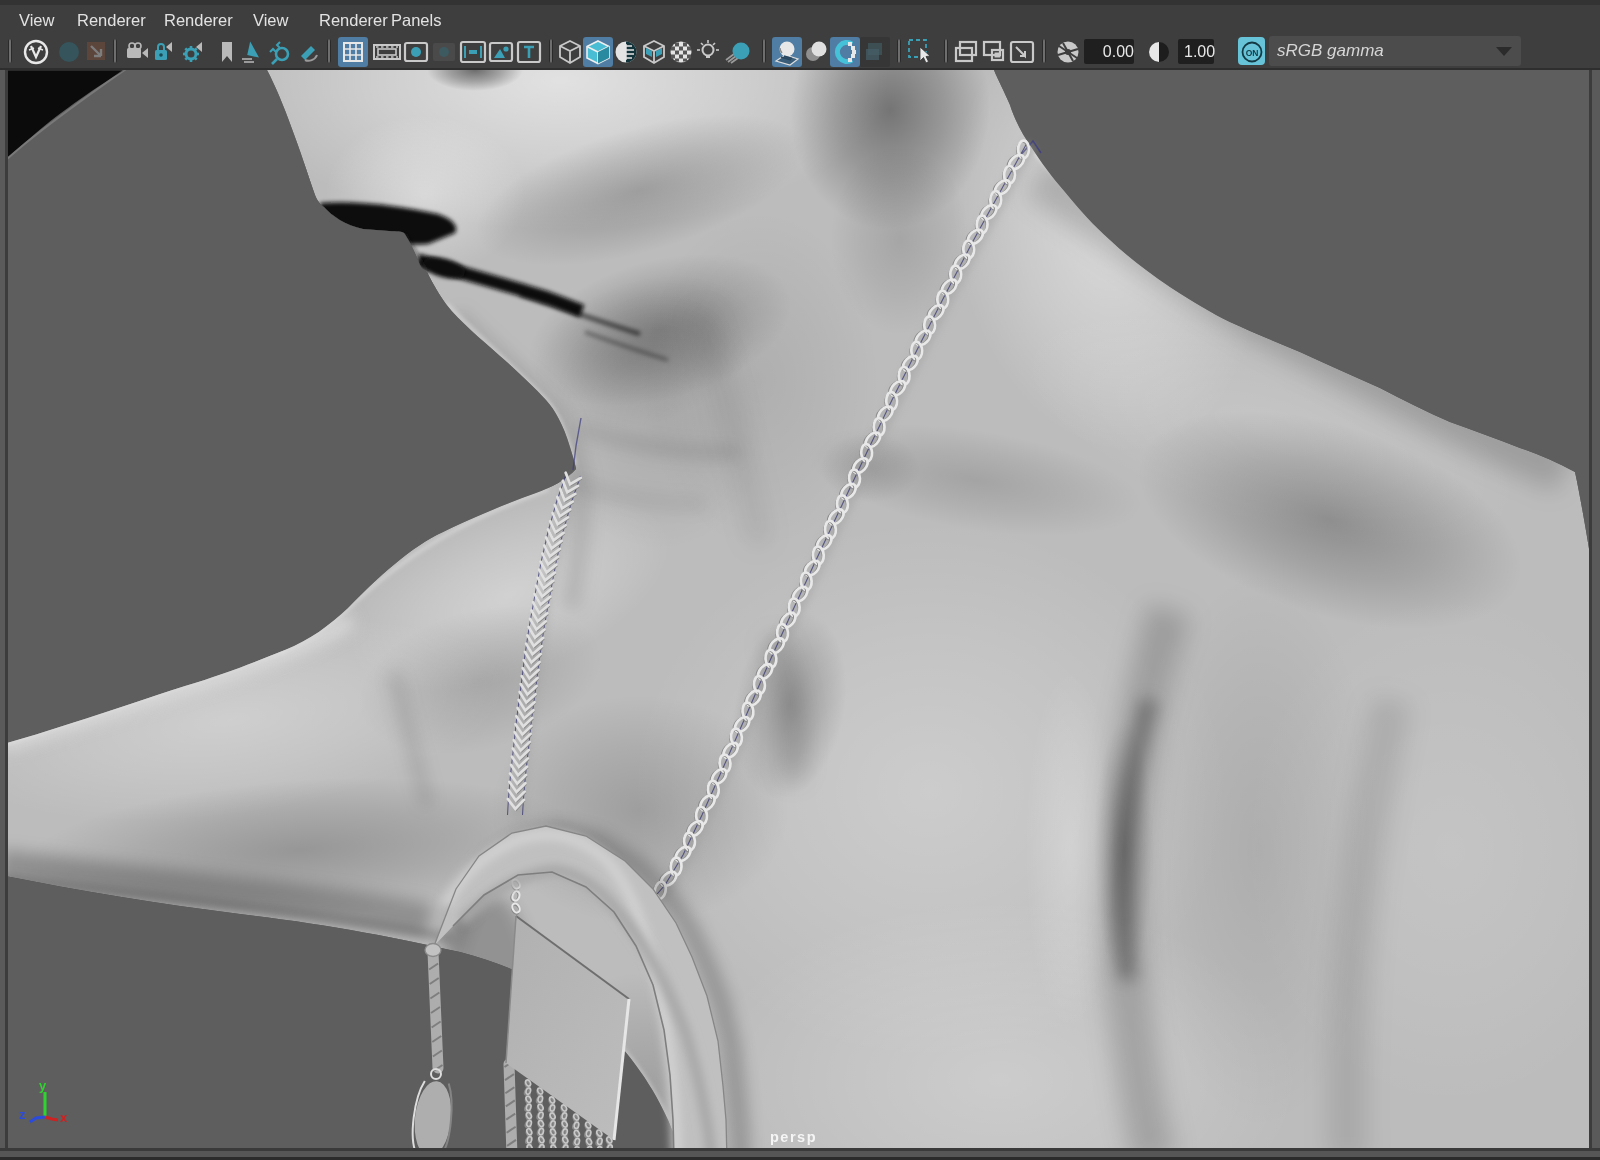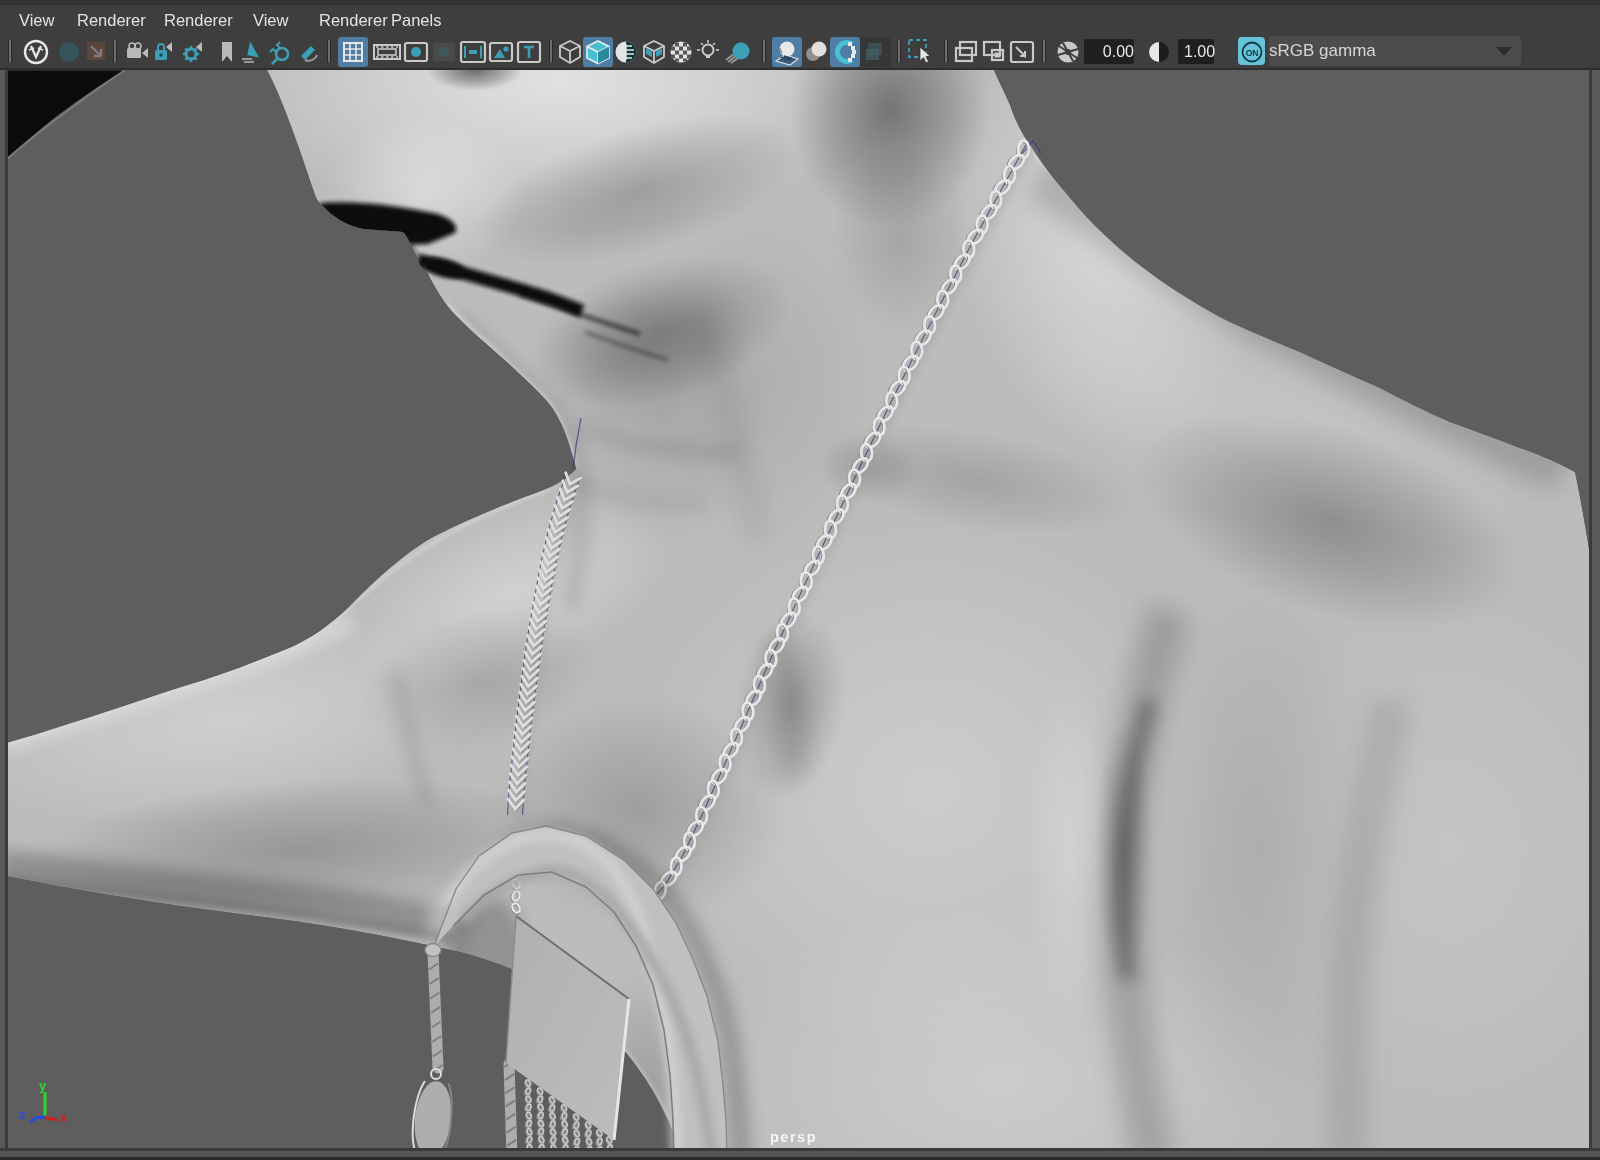--- a/index.html
+++ b/index.html
@@ -4,21 +4,21 @@
 * { margin:0; padding:0; box-sizing:border-box; }
 html,body { width:1600px; height:1160px; overflow:hidden; background:#3e3e3e; font-family:"Liberation Sans", sans-serif; }
 #menubar { position:absolute; left:0; top:0; width:1600px; height:36px; background:#3e3e3e; }
 #menubar .top { position:absolute; left:0; top:0; width:1600px; height:5px; background:#333333; }
 #menubar span { position:absolute; top:11px; font-size:16.5px; color:#e2e2e2; }
 #toolbar { position:absolute; left:0; top:36px; width:1600px; height:32px; background:#3e3e3e; }
 #toolbar .ic { position:absolute; top:50%; transform:translateY(-50%); }
 .sep { position:absolute; top:3px; width:4px; height:24px; background:#6e6e6e; border-left:1px solid #2a2a2a; border-right:1px solid #2a2a2a; border-radius:2px; }
 .fld { position:absolute; top:3px; height:25px; background:#1f1f1f; color:#e8e8e8; font-size:16px; text-align:right; line-height:25px; border-radius:2px;padding-left:6px; }
 .onbtn { position:absolute; left:1238px; top:1px; width:27px; height:28px; background:#67c3d8; border-radius:4px; display:flex; align-items:flex-end; justify-content:center; }
-.dd { position:absolute; left:1269px; top:0px; width:252px; height:30px; background:#4c4c4c; border-radius:3px; color:#d6d6d6; font-size:17px; line-height:30px; padding-left:0; }
+.dd { position:absolute; left:1269px; top:0px; width:252px; height:30px; background:#4c4c4c; border-radius:3px; color:#d6d6d6; font-size:17px; line-height:30px; padding-left:8px;font-style:italic; }
 .ddarw { position:absolute; right:6px; top:8px; }
 #vp { position:absolute; left:0; top:70px; }
 #tbline { position:absolute; left:0; top:68px; width:1600px; height:2px; background:#2e2e2e; }
 </style></head>
 <body>
 <div id="menubar">
     <div class="top"></div>
 <span style="left:19px">View</span>
 <span style="left:77px">Renderer</span>
 <span style="left:164px">Renderer</span>

